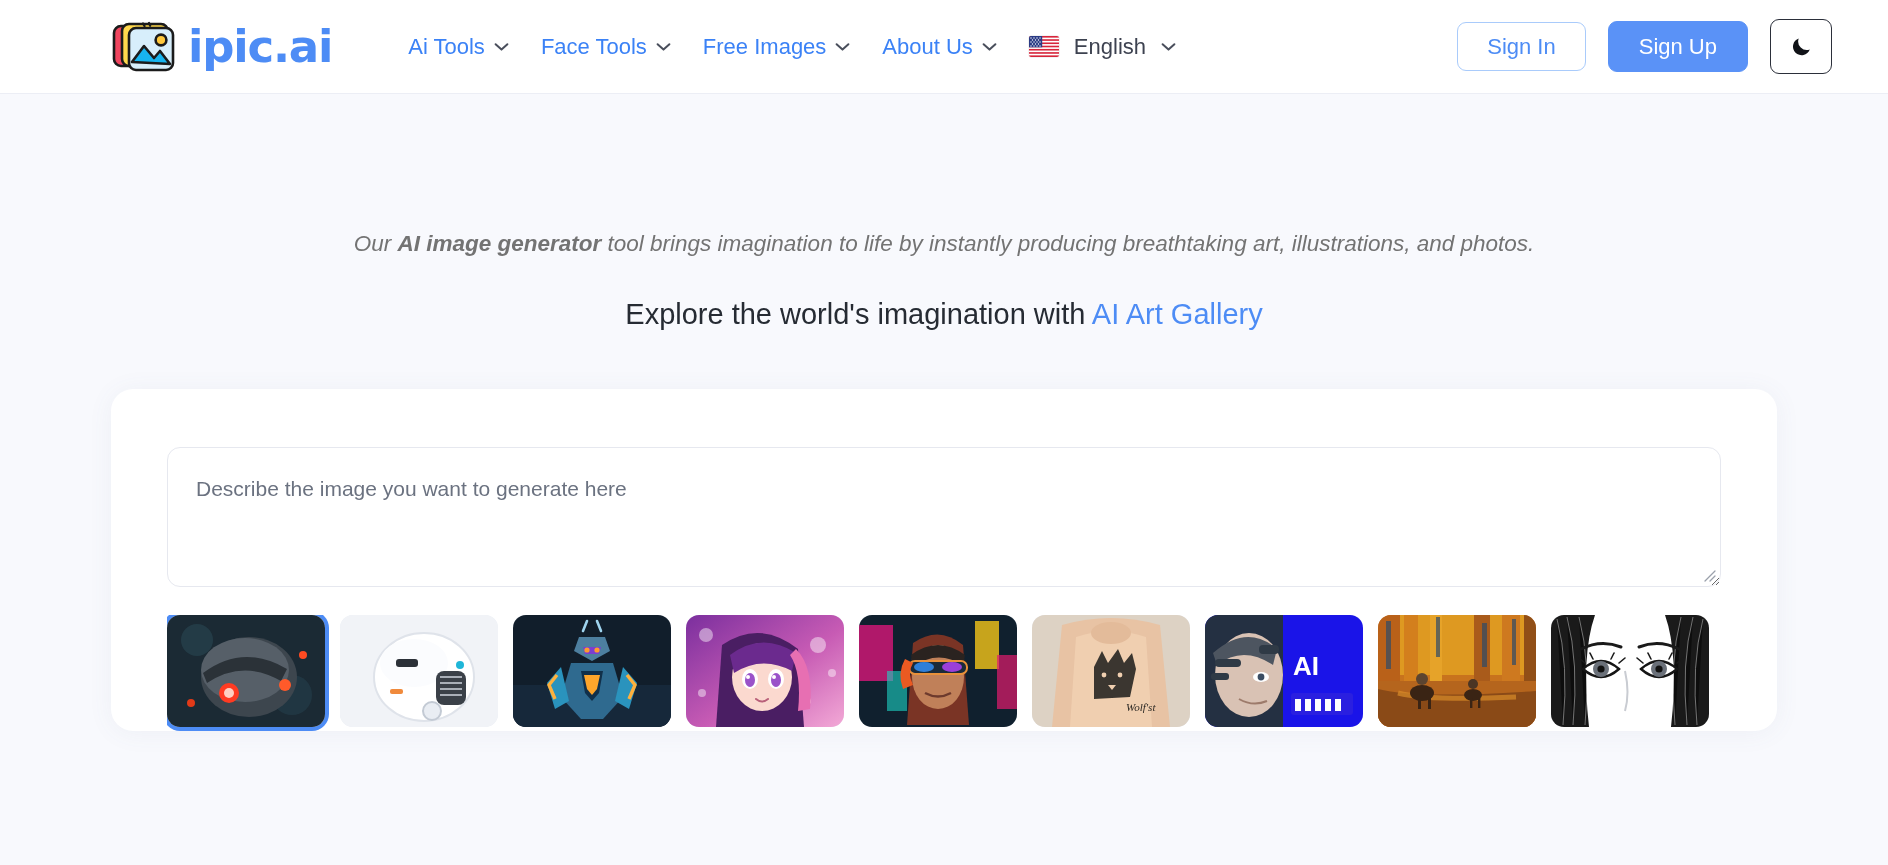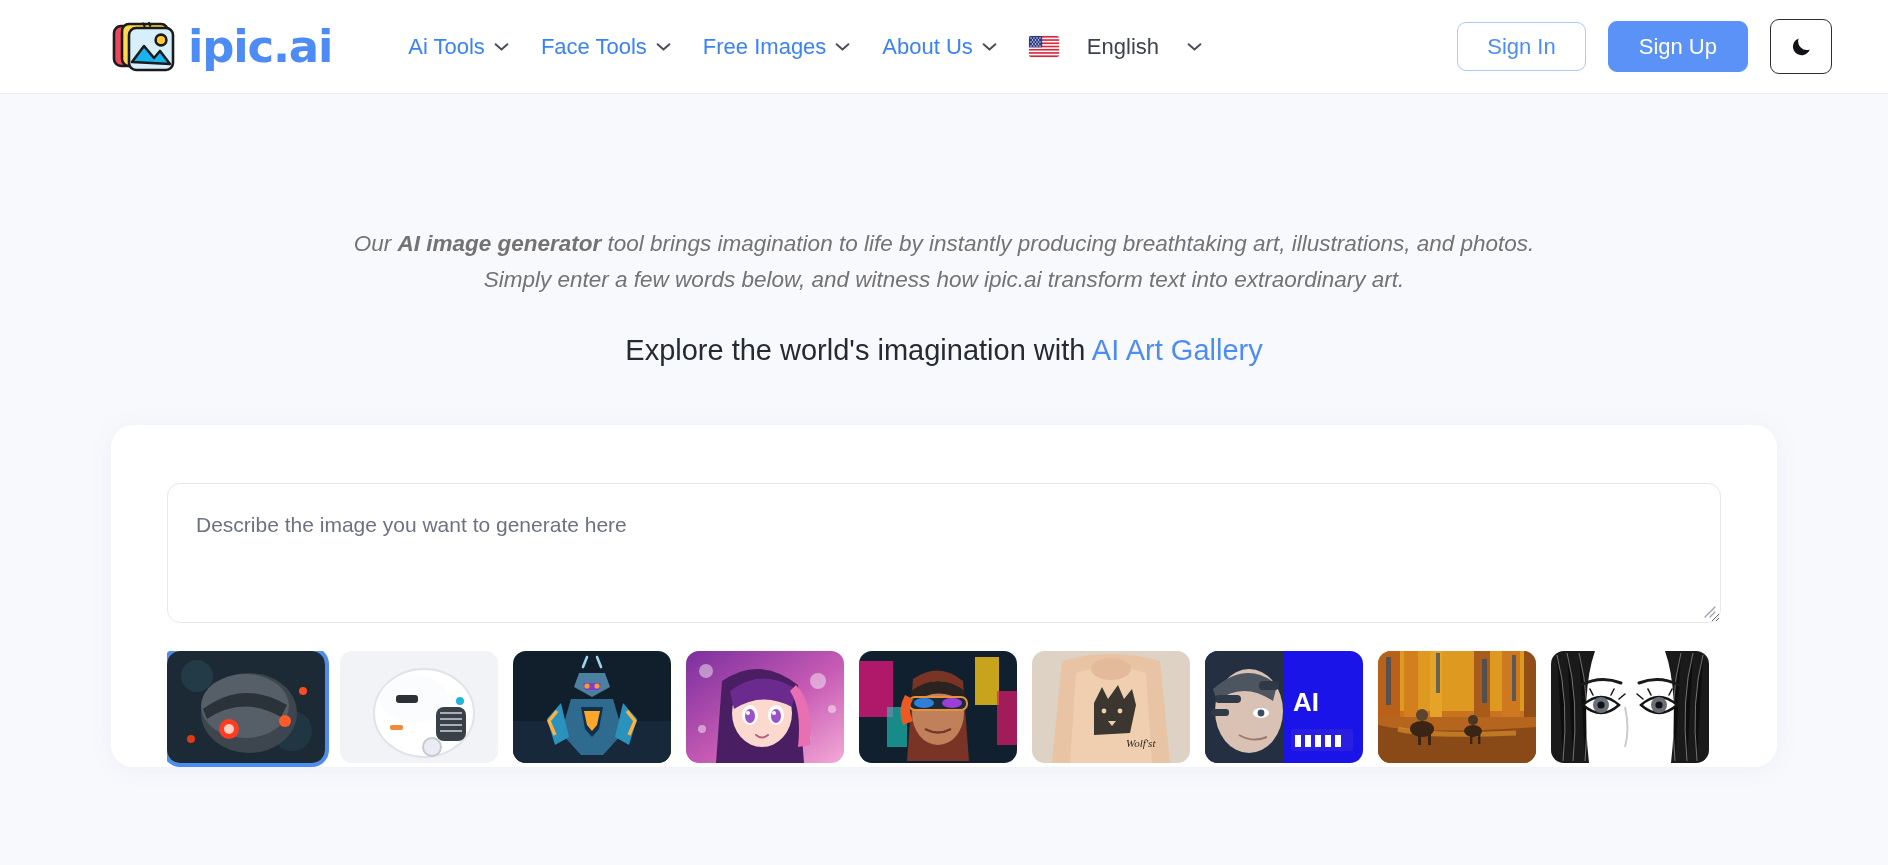--- a/index.html
+++ b/index.html
@@ -70,21 +70,21 @@
   .caret {
     width: 15px; height: 10px;
     display: inline-block;
     flex: 0 0 auto;
   }
   .caret svg { display: block; }
 
   .lang {
     display: flex;
     align-items: center;
-    gap: 28px;
+    gap: 15px;
     padding: 8px 16px;
     font-size: 22px;
     color: #3d4250;
     cursor: pointer;
     white-space: nowrap;
   }
   .flag {
     width: 30px; height: 21px;
     border-radius: 2px;
     overflow: hidden;
@@ -351,21 +351,20 @@
         </svg>
       </span>
     </button>
   </div>
 </header>
 
 <section class="hero">
 
   <p class="hero-desc">
     <span>Our </span><b>AI image generator</b><span> tool brings imagination to life by instantly producing breathtaking art, illustrations, and photos.</span><br>
-    <span>Simply enter a few words below, and witness how ipic.ai transform text into extraordinary art.</span>
   </p>
 
   <p class="hero-sub">
     <span>Explore the world's imagination with </span><a href="#">AI Art Gallery</a>
   </p>
 </section>
 
 <section class="panel">
 
   <div class="prompt-wrap">

